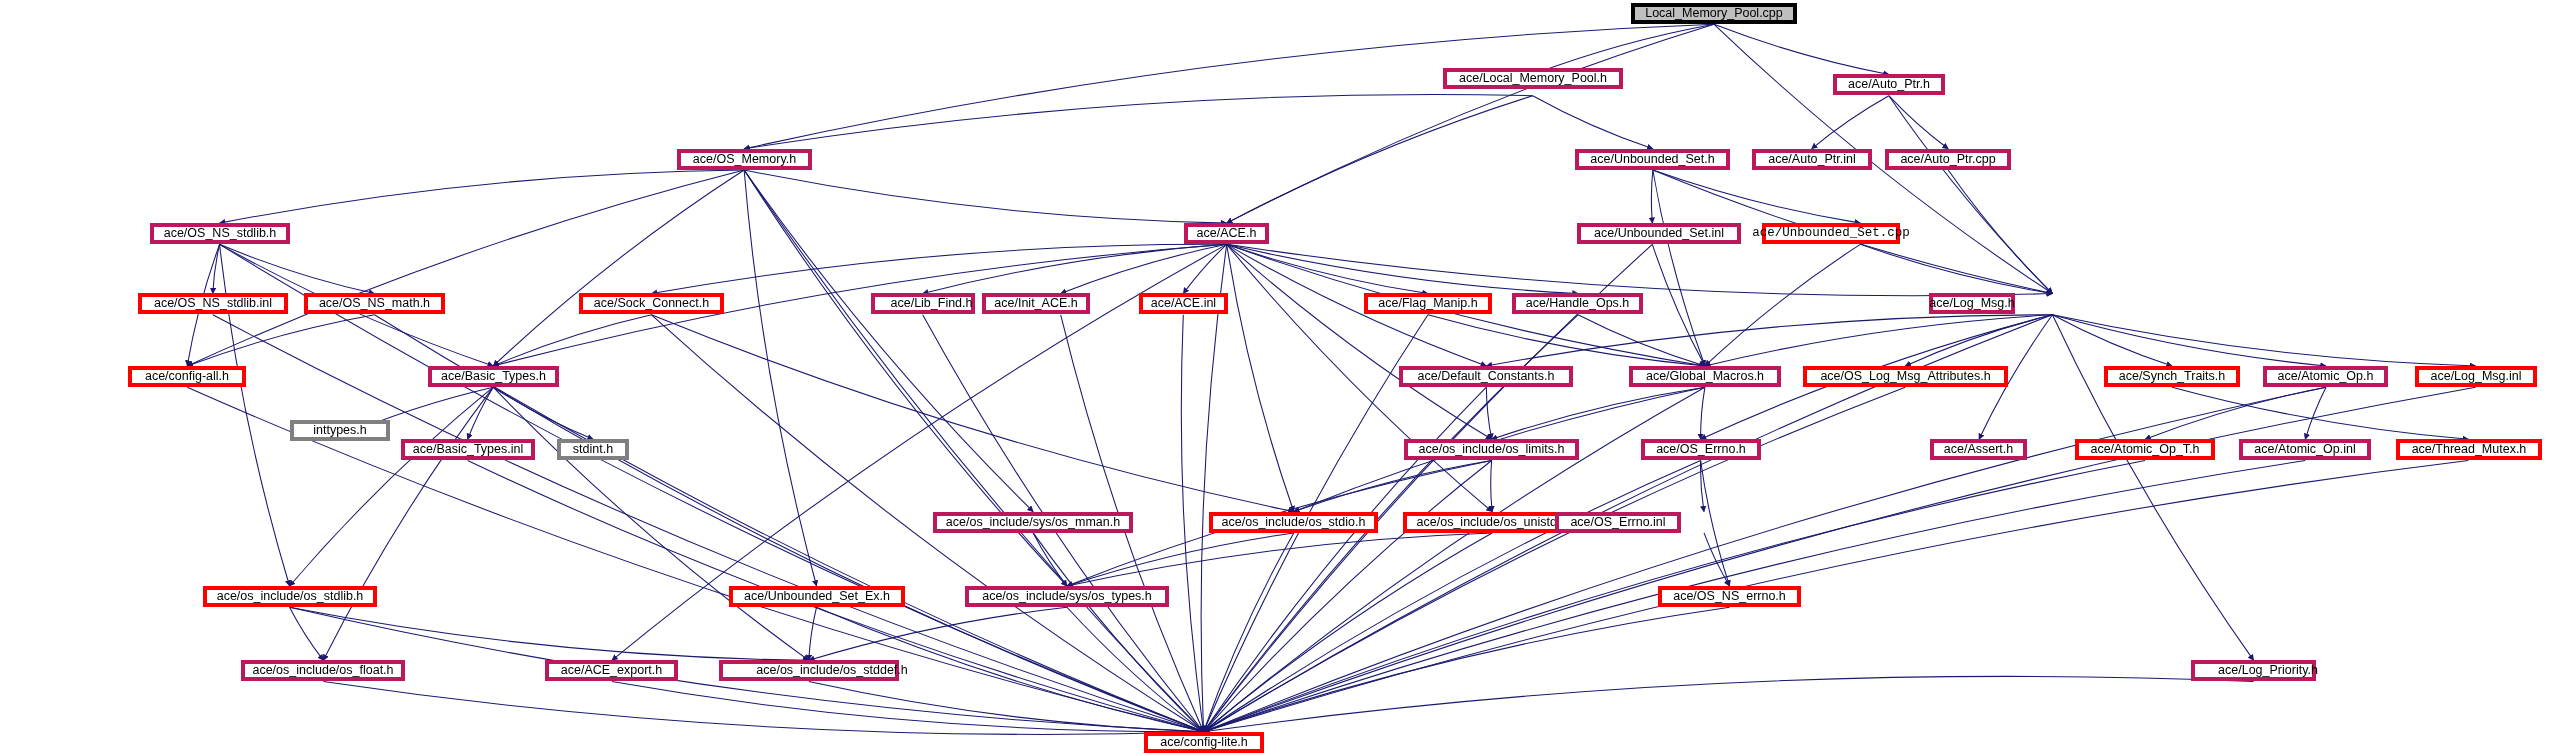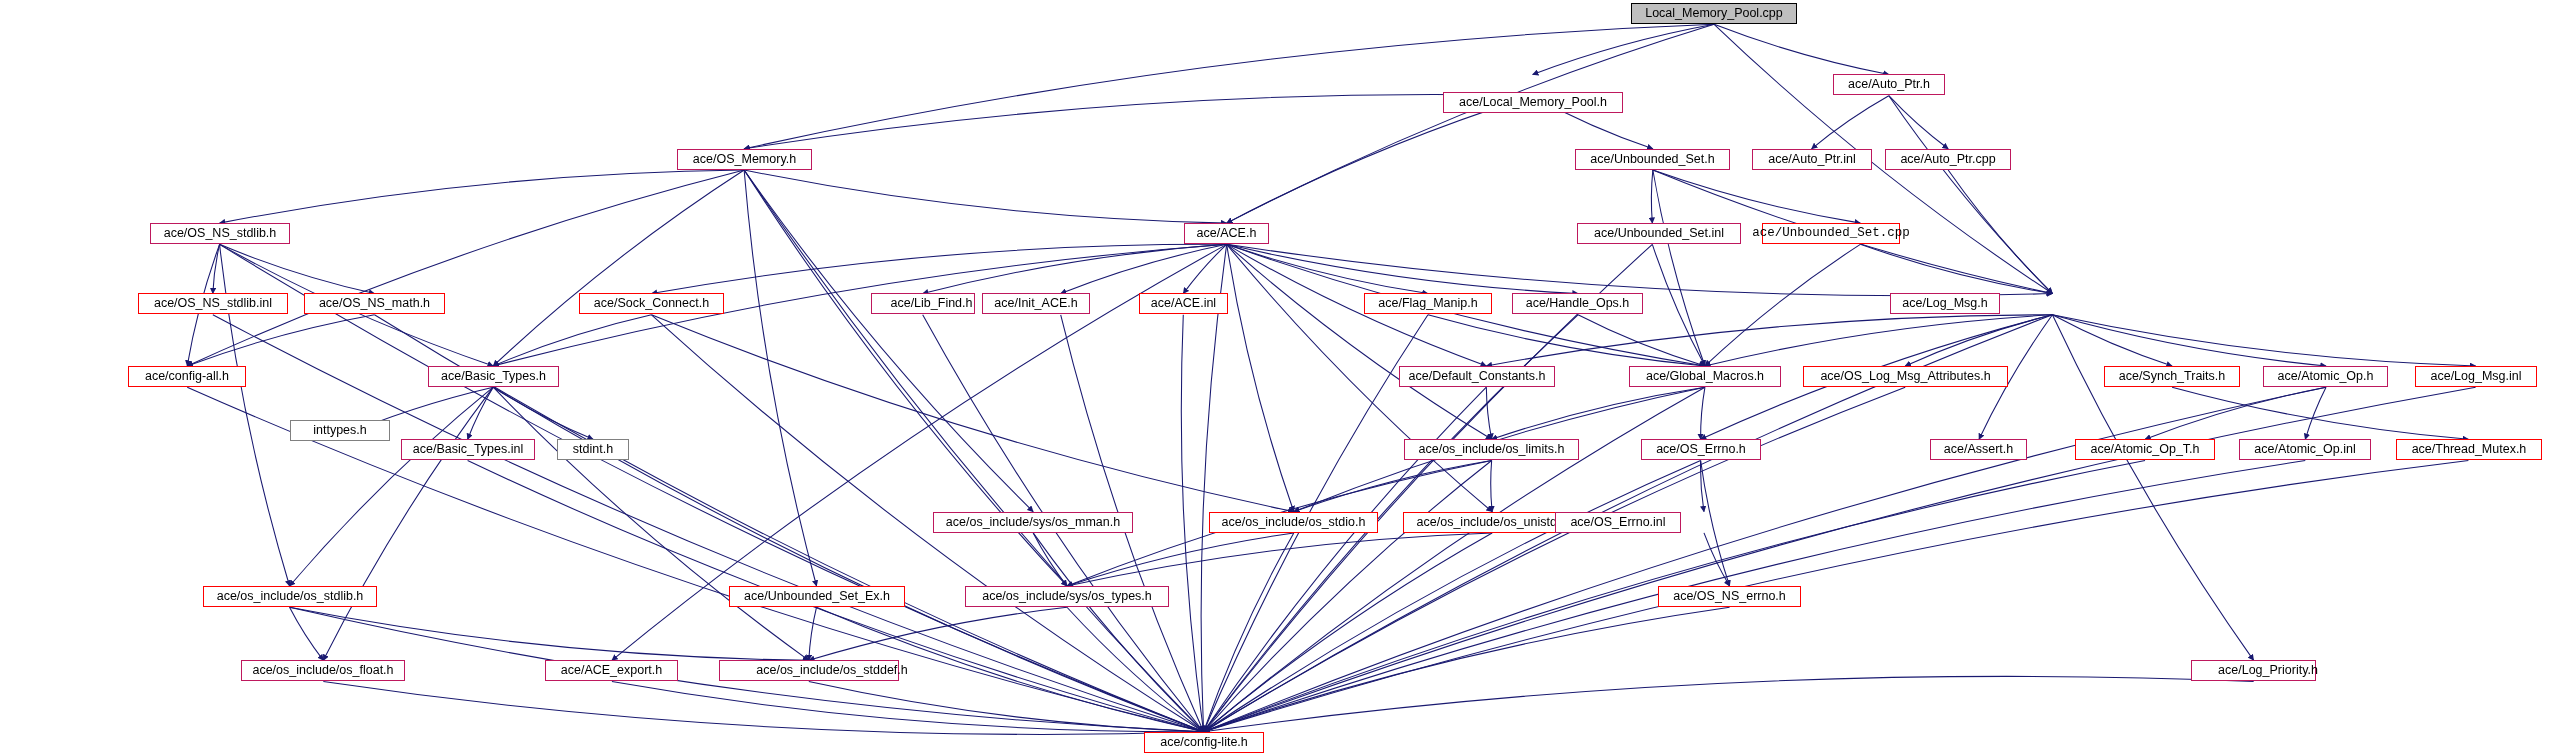--- a/index.html
+++ b/index.html
@@ -1,21 +1,21 @@
 <!DOCTYPE html>
 <html><head>
 <meta charset="utf-8">
 <style>
   html,body{margin:0;padding:0;background:#ffffff;}
   #canvas{position:relative;width:2576px;height:757px;background:#ffffff;
           font-family:"Liberation Sans","DejaVu Sans",sans-serif;overflow:hidden;}
   #edges{position:absolute;left:0;top:0;width:2576px;height:757px;}
   .node{position:absolute;box-sizing:border-box;display:flex;align-items:center;
         justify-content:center;white-space:nowrap;background:#ffffff;
-        border:1px solid #be185d;font-size:12.5px;color:#000000;height:21px;
+        border:4px solid #be185d;font-size:12.5px;color:#000000;height:21px;
         line-height:19.3px;letter-spacing:0px;}
   .node.red{border-color:#ff0000;}
   .node.gray{border-color:#808080;}
   .node.root{background:#bfbfbf;border-color:#000000;}
 </style>
 </head>
 <body>
 
 <div id="canvas">
   <svg id="edges" xmlns="http://www.w3.org/2000/svg" viewBox="0 0 2669 784">
@@ -144,42 +144,42 @@
         <path d="M 1105.5 629 Q 1170.445 699.8675 1247 758" marker-end="url(#arrow)"></path>
         <path d="M 1792 629 Q 1513.695 668.975 1247 758" marker-end="url(#arrow)"></path>
         <path d="M 335 706 Q 788.66 773.04 1247 758" marker-end="url(#arrow)"></path>
         <path d="M 634 706 Q 938.16 759.585 1247 758" marker-end="url(#arrow)"></path>
         <path d="M 838 706 Q 1040.16 750.405 1247 758" marker-end="url(#arrow)"></path>
         <path d="M 2335 706 Q 1788.66 683.04 1247 758" marker-end="url(#arrow)"></path>
       </g>
   </svg>
   <div id="node-layer">
       <div class="node root" style="left: 1631px; top: 2.9px; width: 166px;">Local_Memory_Pool.cpp</div>
-      <div class="node" style="left: 1443px; top: 92px; width: 180px;">ace/Local_Memory_Pool.h</div>
+      <div class="node" style="left: 1443px; top: 68px; width: 180px;">ace/Local_Memory_Pool.h</div>
       <div class="node" style="left: 1833px; top: 74px; width: 112px;">ace/Auto_Ptr.h</div>
       <div class="node" style="left: 677px; top: 149px; width: 135px;">ace/OS_Memory.h</div>
       <div class="node" style="left: 1575px; top: 149px; width: 155px;">ace/Unbounded_Set.h</div>
       <div class="node" style="left: 1752px; top: 149px; width: 120px;">ace/Auto_Ptr.inl</div>
       <div class="node" style="left: 1885px; top: 149px; width: 126px;">ace/Auto_Ptr.cpp</div>
       <div class="node" style="left: 150px; top: 223px; width: 140px;">ace/OS_NS_stdlib.h</div>
       <div class="node" style="left: 1184px; top: 223px; width: 85px;">ace/ACE.h</div>
       <div class="node" style="left: 1570px; top: 223px; width: 164px; margin-left: 7px;">ace/Unbounded_Set.inl</div>
       <div class="node red" style="left: 1762px; top: 223px; width: 138px; font-family: Liberation Mono, monospace;">ace/Unbounded_Set.cpp</div>
-      <div class="node" style="left: 1890px; top: 293px; width: 110px; text-align: right;">ace/Log_Msg.h</div>
+      <div class="node" style="left: 1929px; top: 293px; width: 86px; text-align: right;">ace/Log_Msg.h</div>
       <div class="node red" style="left: 138px; top: 293px; width: 150px;">ace/OS_NS_stdlib.inl</div>
       <div class="node red" style="left: 304px; top: 293px; width: 141px;">ace/OS_NS_math.h</div>
       <div class="node red" style="left: 579px; top: 293px; width: 145px;">ace/Sock_Connect.h</div>
       <div class="node" style="left: 871px; top: 293px; width: 104px; padding-left: 17px;">ace/Lib_Find.h</div>
       <div class="node" style="left: 982px; top: 293px; width: 108px;">ace/Init_ACE.h</div>
       <div class="node red" style="left: 1139px; top: 293px; width: 89px;">ace/ACE.inl</div>
       <div class="node red" style="left: 1364px; top: 293px; width: 128px;">ace/Flag_Manip.h</div>
       <div class="node" style="left: 1512px; top: 293px; width: 131px;">ace/Handle_Ops.h</div>
       <div class="node red" style="left: 128px; top: 366px; width: 118px;">ace/config-all.h</div>
       <div class="node" style="left: 428px; top: 366px; width: 131px;">ace/Basic_Types.h</div>
-      <div class="node" style="left: 1399px; top: 366px; width: 156px;">ace/Default_Constants.h</div>
+      <div class="node" style="left: 1399px; top: 366px; width: 174px;">ace/Default_Constants.h</div>
       <div class="node" style="left: 1629px; top: 366px; width: 152px;">ace/Global_Macros.h</div>
       <div class="node red" style="left: 1803px; top: 366px; width: 205px;">ace/OS_Log_Msg_Attributes.h</div>
       <div class="node red" style="left: 2104px; top: 366px; width: 136px;">ace/Synch_Traits.h</div>
       <div class="node" style="left: 2263px; top: 366px; width: 125px;">ace/Atomic_Op.h</div>
       <div class="node red" style="left: 2415px; top: 366px; width: 122px;">ace/Log_Msg.inl</div>
       <div class="node gray" style="left: 290px; top: 420px; width: 100px;">inttypes.h</div>
       <div class="node" style="left: 401px; top: 439px; width: 134px;">ace/Basic_Types.inl</div>
       <div class="node gray" style="left: 557px; top: 439px; width: 72px;">stdint.h</div>
       <div class="node" style="left: 1404px; top: 439px; width: 175px;">ace/os_include/os_limits.h</div>
       <div class="node" style="left: 1641px; top: 439px; width: 120px;">ace/OS_Errno.h</div>

